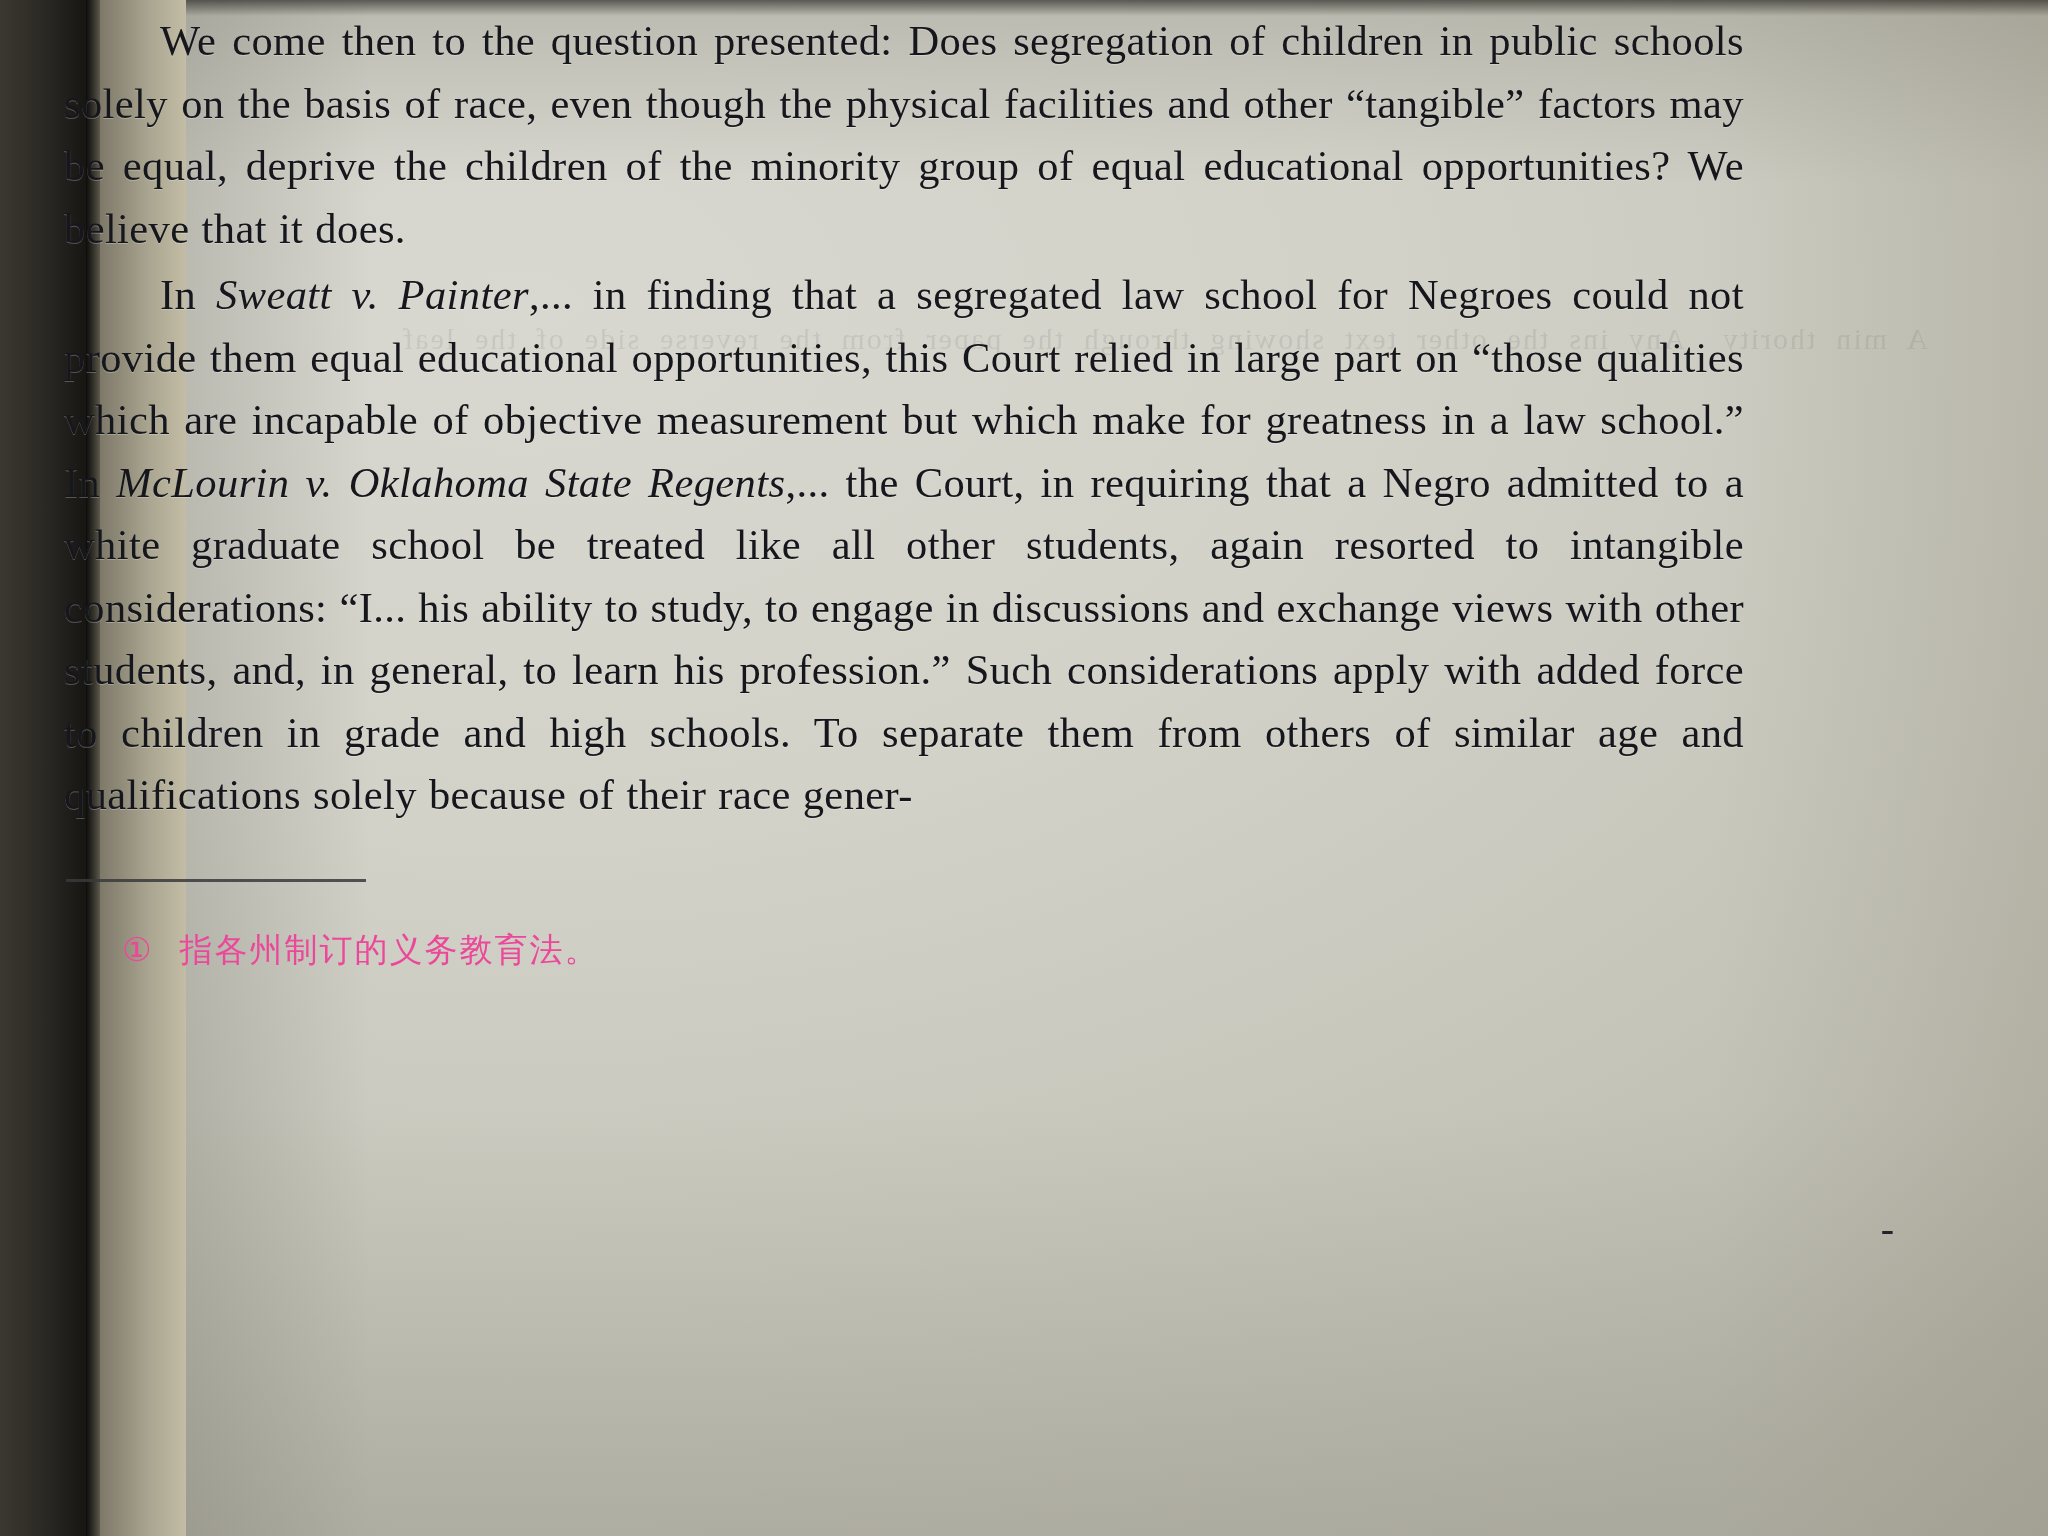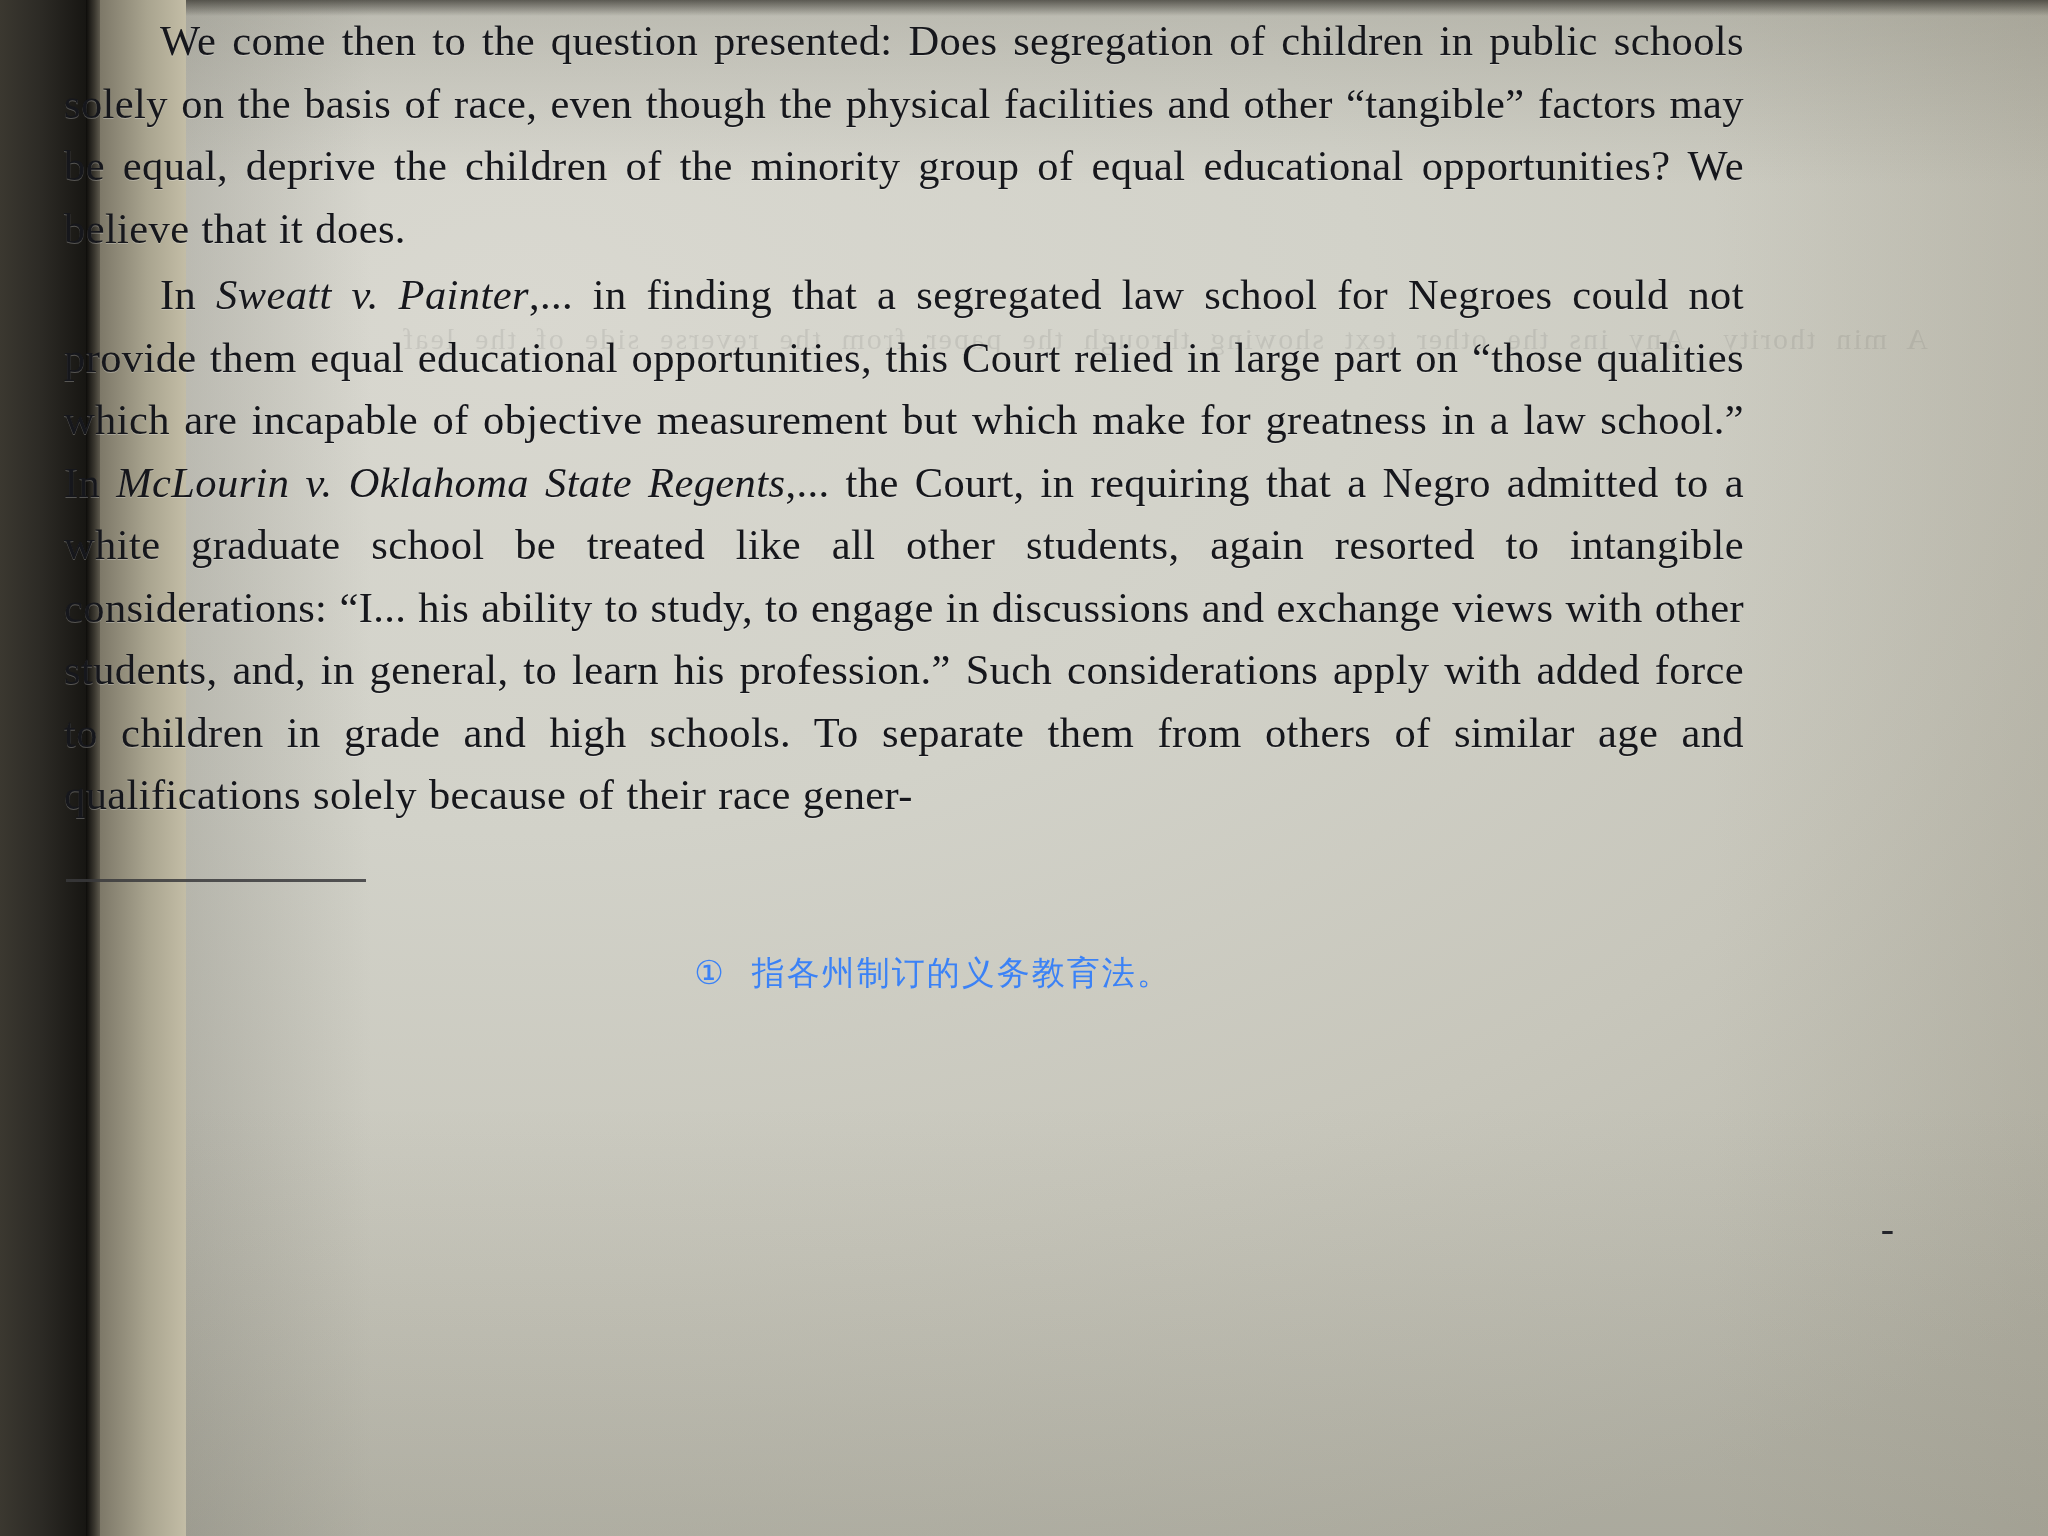--- a/index.html
+++ b/index.html
@@ -107,28 +107,27 @@
   .rule {
     margin-top: 52px;
     margin-left: 2px;
     width: 300px;
     height: 3px;
     background: #3a3a3c;
     opacity: .85;
   }
 
   .footnote {
-    margin-top: 69px;
+    margin-top: 46px;
     margin-left: 58px;
     font-size: 33px;
     line-height: 44px;
-    color: #3b82f6;
+    color: #ec4899;
     font-family: "DejaVu Sans", sans-serif;
     letter-spacing: 2px;
-    text-align: center;
   }
   .footnote .marker {
     margin-right: 26px;
     font-family: "DejaVu Sans", sans-serif;
   }
 
   
   .margin-dash {
     position: absolute;
     right: 22px;

